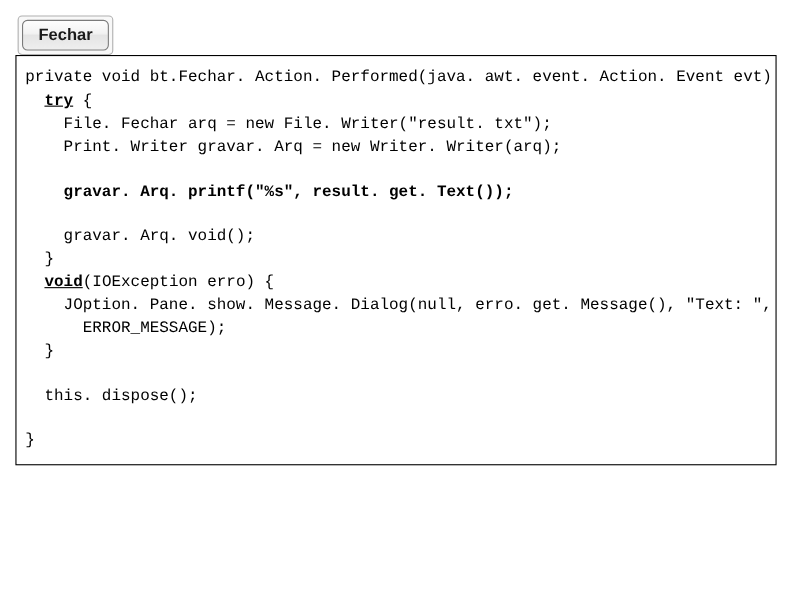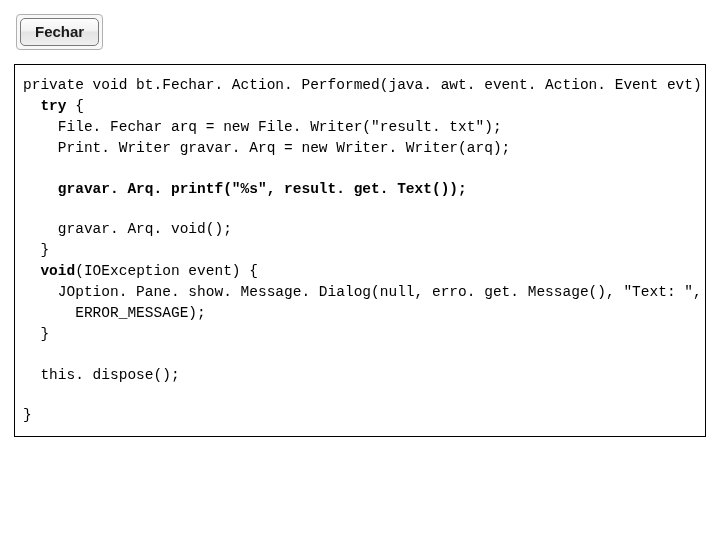--- a/index.html
+++ b/index.html
@@ -10,21 +10,21 @@
     height: 540px;
     background: #ffffff;
     font-family: "Courier New", Courier, monospace;
   }
   .button-wrap {
     display: inline-block;
     padding: 3px;
     border: 1px solid #b0b0b0;
     border-radius: 4px;
     margin-left: 2px;
-    margin-bottom: 14px;
+    margin-bottom: 0;
     background: #f8f8f8;
   }
   .btn {
     display: inline-block;
     padding: 4px 14px 5px 14px;
     border: 1px solid #7a7a7a;
     border-radius: 5px;
     background: linear-gradient(#fdfdfd 0%, #f2f2f2 45%, #e4e4e4 50%, #efefef 100%);
     font-family: Arial, Helvetica, sans-serif;
     font-weight: bold;
@@ -36,41 +36,42 @@
     border: 1px solid #000000;
     padding: 10px 8px 10px 8px;
     font-size: 14.5px;
     line-height: 1.45;
     color: #000000;
     white-space: pre;
     overflow: hidden;
   }
   .kw {
     font-weight: bold;
+    text-decoration: underline;
   }
   .b { font-weight: bold; }
   .blank { height: 1.35em; }
 </style>
 </head>
 <body>
 
 
 
 <div class="button-wrap">
   <span class="btn">Fechar</span>
 </div>
 
 <div class="code-box"><span>private void bt.Fechar. Action. Performed(java. awt. event. Action. Event evt) {</span>
   <span class="kw">try</span><span> {</span>
 <span>    File. Fechar arq = new File. Writer("result. txt");</span>
 <span>    Print. Writer gravar. Arq = new Writer. Writer(arq);</span>
 <div class="blank"></div><span class="b">    gravar. Arq. printf("%s", result. get. Text());</span>
 <div class="blank"></div><span>    gravar. Arq. void();</span>
 <span>  }</span>
-  <span class="kw">void</span><span>(IOException event) {</span>
+  <span class="kw">void</span><span>(IOException erro) {</span>
 <span>    JOption. Pane. show. Message. Dialog(null, erro. get. Message(), "Text: ",</span>
 <span>      ERROR_MESSAGE);</span>
 <span>  }</span>
 <div class="blank"></div><span>  this. dispose();</span>
 <div class="blank"></div><span>}</span>
 </div>
 
 
 
 

